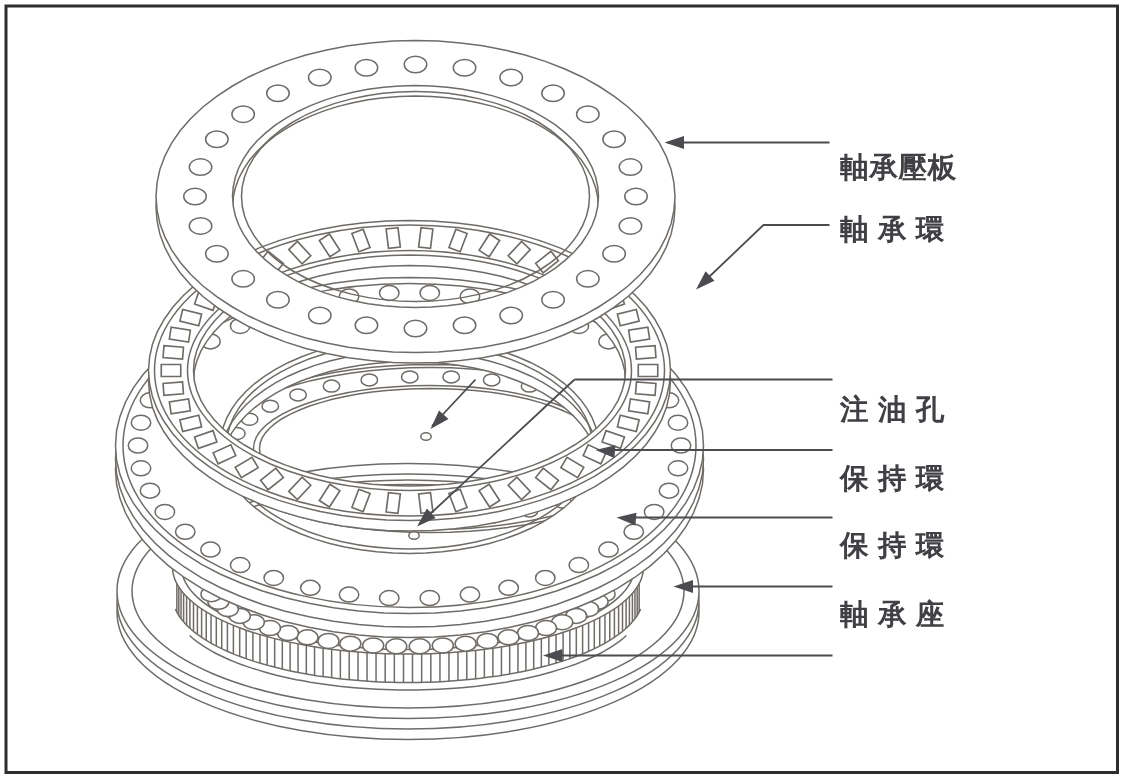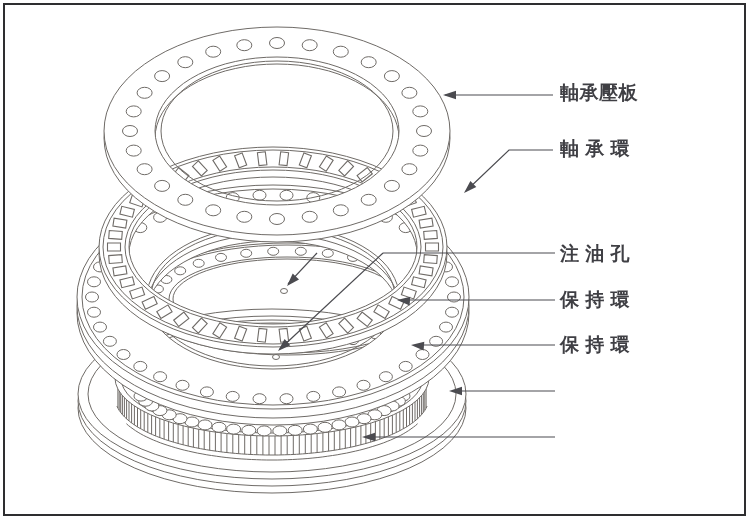--- a/index.html
+++ b/index.html
@@ -1,21 +1,21 @@
 <!DOCTYPE html>
 <html><head>
 <meta charset="utf-8">
 <style>
   html,body{margin:0;padding:0;background:#fff;}
   #stage{position:relative;width:750px;height:520px;background:#fff;overflow:hidden;
          font-family:"Liberation Sans", sans-serif;}
   #frame{position:absolute;left:3px;top:3px;right:4px;bottom:4px;border:2px solid #2e2e30;}
   #dwg{position:absolute;left:0;top:0;}
   .lbl{position:absolute;left:560px;width:92px;height:21px;font-size:19px;font-weight:700;
-       color:#3f3f44;letter-spacing:0.5px;white-space:nowrap;line-height:21px;}
+       color:#3f3f44;letter-spacing:0.5px;white-space:nowrap;line-height:21px;margin-top:20px;}
 </style>
 </head>
 <body>
 
 <div id="stage">
   <svg id="dwg" width="750" height="520" viewBox="0 0 750 520">
       <g>
         <ellipse cx="272" cy="408" rx="194" ry="85" fill="#fff" stroke="#6f6b67" stroke-width="1"></ellipse>
         <ellipse cx="272" cy="401" rx="194" ry="85" fill="#fff" stroke="#6f6b67" stroke-width="1"></ellipse>
         <ellipse cx="272" cy="394" rx="194" ry="85" fill="#fff" stroke="#6f6b67" stroke-width="1"></ellipse>
@@ -352,19 +352,20 @@
         <polyline points="555,391 456,391" fill="none" stroke="#4b4b50" stroke-width="1.2"></polyline>
         <path d="M449 391L462.0 386.7L462.0 395.3Z" fill="#4b4b50" stroke="none"></path>
       </g>
       <g>
         <polyline points="555,437 369,437" fill="none" stroke="#4b4b50" stroke-width="1.2"></polyline>
         <path d="M362 437L375.0 432.7L375.0 441.3Z" fill="#4b4b50" stroke="none"></path>
       </g>
     </svg>
 
   <div class="lbl" style="top:82px">軸承壓板</div>
-  <div class="lbl" style="top:138px">軸 承 環</div>
+  <div class="lbl" style="top:123px">軸 承 環</div>
   <div class="lbl" style="top:243px">注 油 孔</div>
   <div class="lbl" style="top:289px">保 持 環</div>
   <div class="lbl" style="top:334px">保 持 環</div>
+  <div class="lbl" style="top:380px">軸 承 座</div>
 
   <div id="frame"></div>
 </div>
 
 </body></html>

